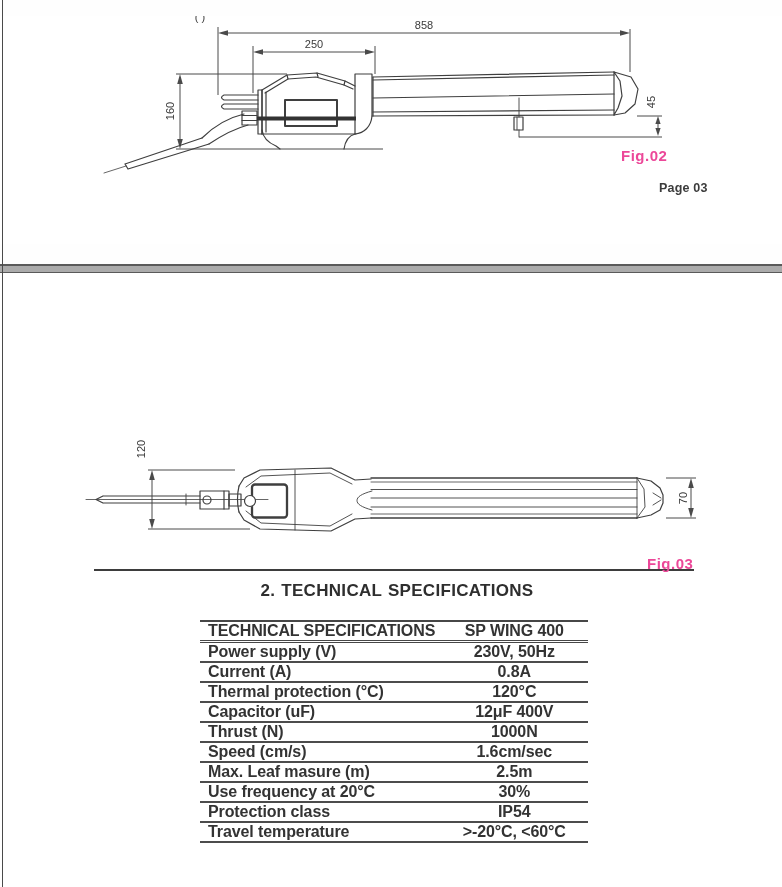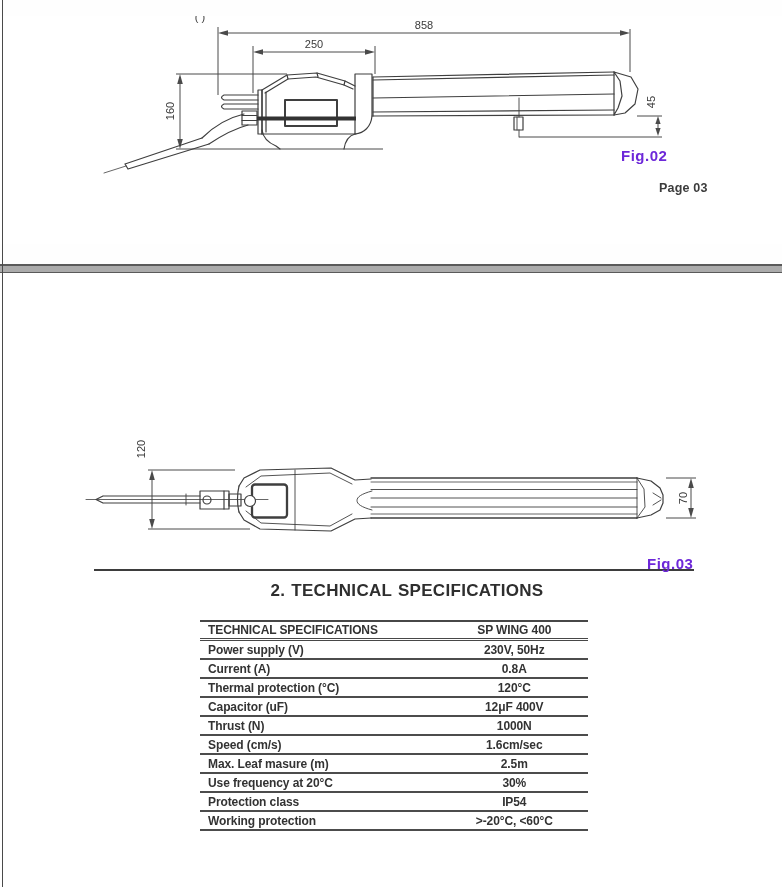--- a/index.html
+++ b/index.html
@@ -7,38 +7,38 @@
     position:relative;width:782px;height:887px;background:#fefefe;
     font-family:"Liberation Sans",sans-serif;overflow:hidden;
   }
   .left-border{position:absolute;left:2px;top:0;width:1px;height:887px;background:#4a4a4a;z-index:6;}
   .page-top{position:absolute;left:0;top:16px;width:782px;height:228px;background:#fff;}
   .divider{position:absolute;left:0;top:264px;width:782px;height:6px;background:#ababab;
     border-top:2px solid #5a5a5a;border-bottom:1px solid #5a5a5a;}
   .page-bottom{position:absolute;left:0;top:273px;width:782px;height:614px;background:#fff;}
   .page-top svg,.page-bottom svg{position:absolute;left:0;top:0;}
   .fig-caption{
-    position:absolute;font-size:15px;font-weight:bold;color:#6d28d9;letter-spacing:.5px;
+    position:absolute;font-size:15px;font-weight:bold;color:#ec4899;letter-spacing:.5px;
     white-space:nowrap;
   }
   .page-label{
     position:absolute;left:650px;top:165px;font-size:12.5px;font-weight:bold;color:#3c3c3c;
     letter-spacing:.2px;white-space:nowrap;margin-left:9px;
   }
   .dim-text{font-size:11px;fill:#3a3a3a;font-family:"Liberation Sans",sans-serif;}
   .section-title{
-    position:absolute;left:107px;top:308px;width:600px;margin:0;text-align:center;
+    position:absolute;left:97px;top:308px;width:600px;margin:0;text-align:center;
     font-size:17px;font-weight:bold;color:#2e2e2e;letter-spacing:.3px;word-spacing:1px;
     white-space:nowrap;
   }
   table.spec{
     position:absolute;left:200px;top:347px;width:388px;
     border-collapse:collapse;table-layout:fixed;
     border-top:2px solid #474747;
-    font-size:12px;font-weight:bold;color:#333;letter-spacing:-.1px;
+    font-size:16px;font-weight:bold;color:#333;letter-spacing:-.1px;
   }
   table.spec col.c1{width:62%;}
   table.spec col.c2{width:38%;}
   table.spec th,table.spec td{height:17px;padding:0;vertical-align:middle;white-space:nowrap;overflow:hidden;}
   table.spec thead th{border-bottom:3px double #474747;height:16px;}
   table.spec td{border-bottom:2px solid #4c4c4c;}
   table.spec .lab{text-align:left;padding-left:8px;}
   table.spec .val{text-align:center;}
 </style>
 </head>
@@ -231,19 +231,19 @@
         </tr>
         <tr>
           <td class="lab">Use frequency at 20°C</td>
           <td class="val">30%</td>
         </tr>
         <tr>
           <td class="lab">Protection class</td>
           <td class="val">IP54</td>
         </tr>
         <tr>
-          <td class="lab">Working protection</td>
+          <td class="lab">Travel temperature</td>
           <td class="val">&gt;-20°C, &lt;60°C</td>
         </tr>
       </tbody>
     </table>
   </section>
 </div>
 
 </body></html>

